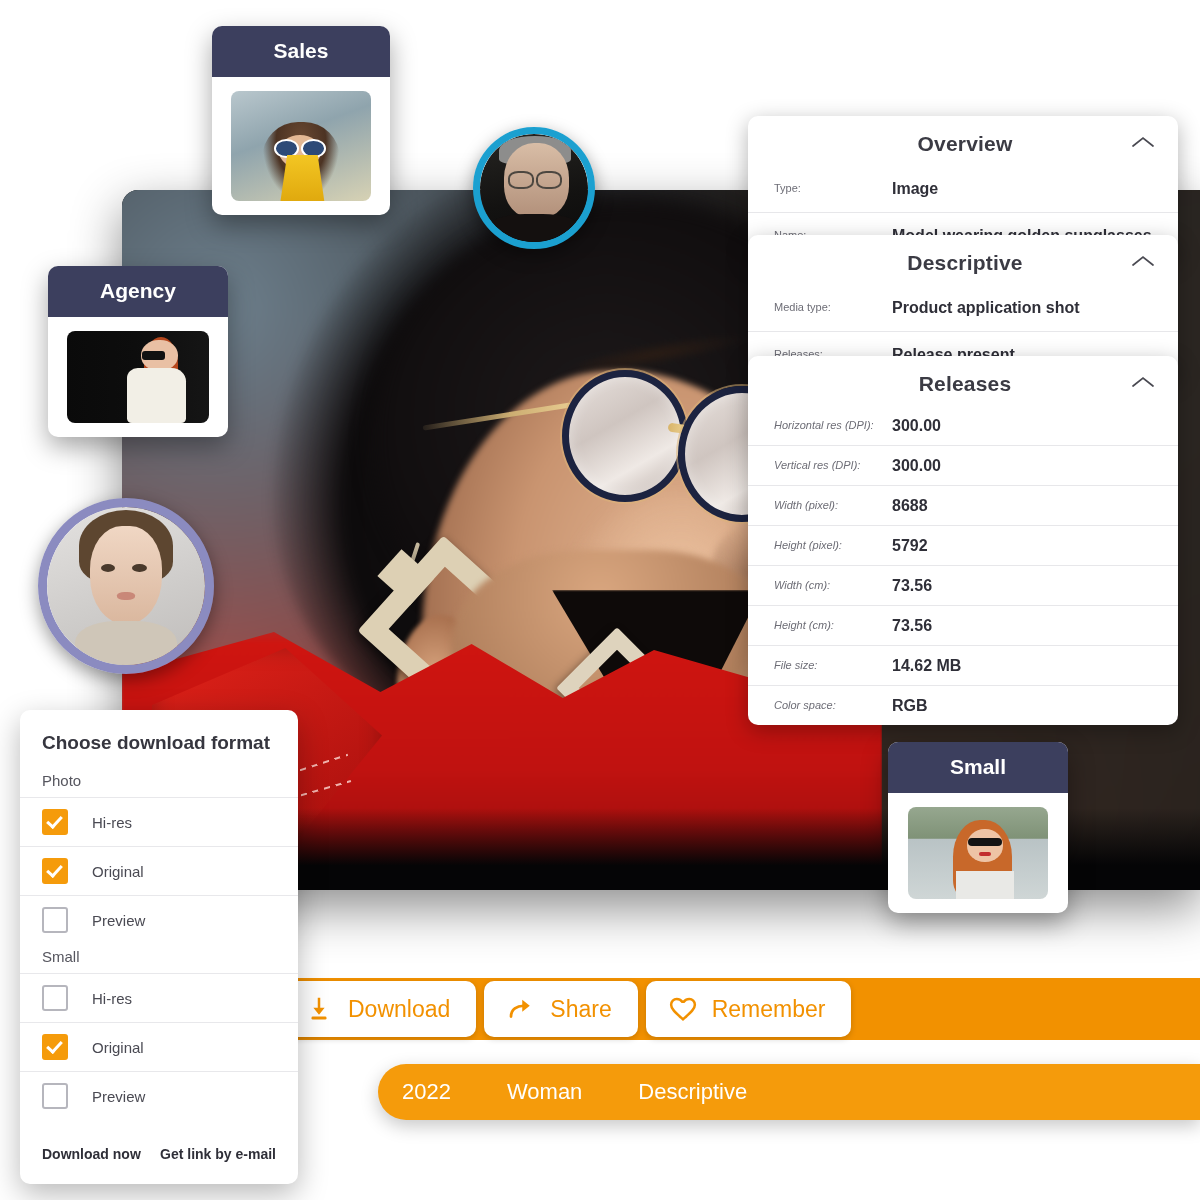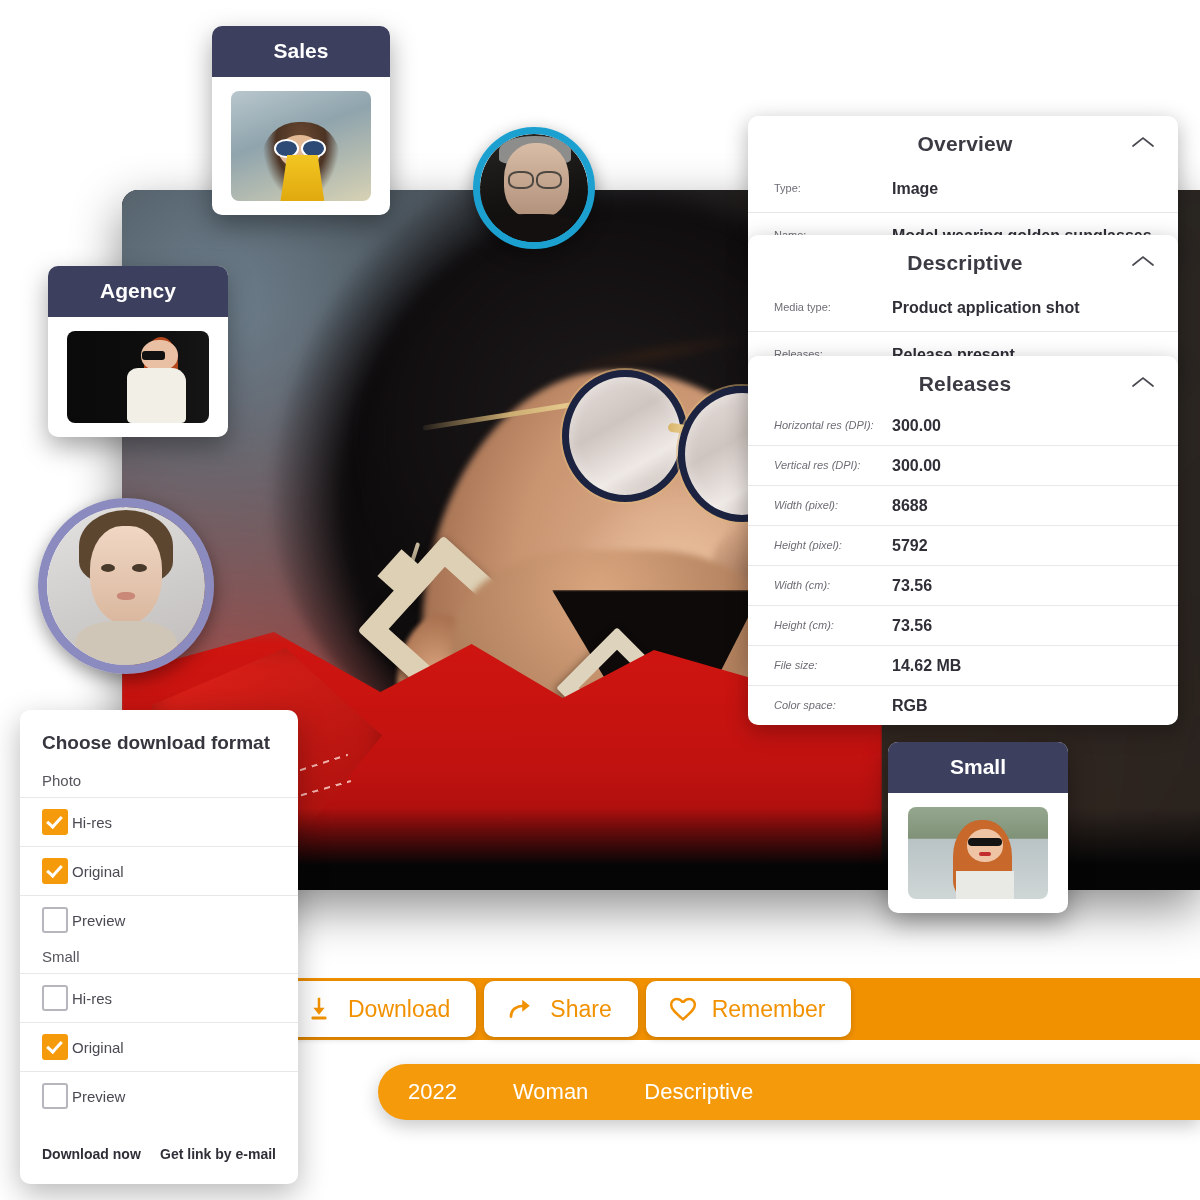--- a/index.html
+++ b/index.html
@@ -178,21 +178,21 @@
   .act-btn svg{display:block;}
   .tag-bar{
     position:absolute;left:378px;top:1064px;width:822px;height:56px;
     background:#F59B0B;border-radius:28px 0 0 28px;
     display:flex;align-items:center;
     box-shadow:0 6px 18px rgba(0,0,0,.22);
   }
   .tag{
     color:#ffffff;font-size:22px;padding:0 28px;cursor:pointer;
   }
-  .tag:first-child{padding-left:30px;}
+  .tag:first-child{padding-left:24px;}
 
   
   .meta{
     position:absolute;right:22px;width:430px;background:#fff;
     border-radius:10px;box-shadow:0 6px 22px rgba(0,0,0,.30);
     overflow:hidden;
   }
   .meta-overview{top:116px;}
   .meta-descriptive{top:235px;}
   .meta-technical{top:356px;}
@@ -224,21 +224,21 @@
     position:absolute;left:20px;top:710px;width:278px;
     background:#fff;border-radius:10px;
     box-shadow:0 10px 30px rgba(0,0,0,.28);
     overflow:hidden;
   }
   .dlg-title{
     font-size:19px;font-weight:bold;color:#36363f;padding:22px 20px 14px 22px;
   }
   .dlg-group{font-size:15px;color:#55555e;padding:4px 22px 8px 22px;}
   .dlg-row{
-    display:flex;align-items:center;gap:4px;
+    display:flex;align-items:center;gap:24px;
     padding:11px 22px;border-top:1px solid #e8e8eb;
   }
   .cb{
     width:22px;height:22px;border-radius:3px;flex:none;
     border:2px solid #b6b6bd;background:#fff;position:relative;cursor:pointer;
   }
   .cb.on{background:#F59B0B;border-color:#F59B0B;}
   .cb.on::after{
     content:"";position:absolute;left:6px;top:2px;width:6px;height:12px;
     border:solid #fff;border-width:0 3px 3px 0;transform:rotate(42deg);

